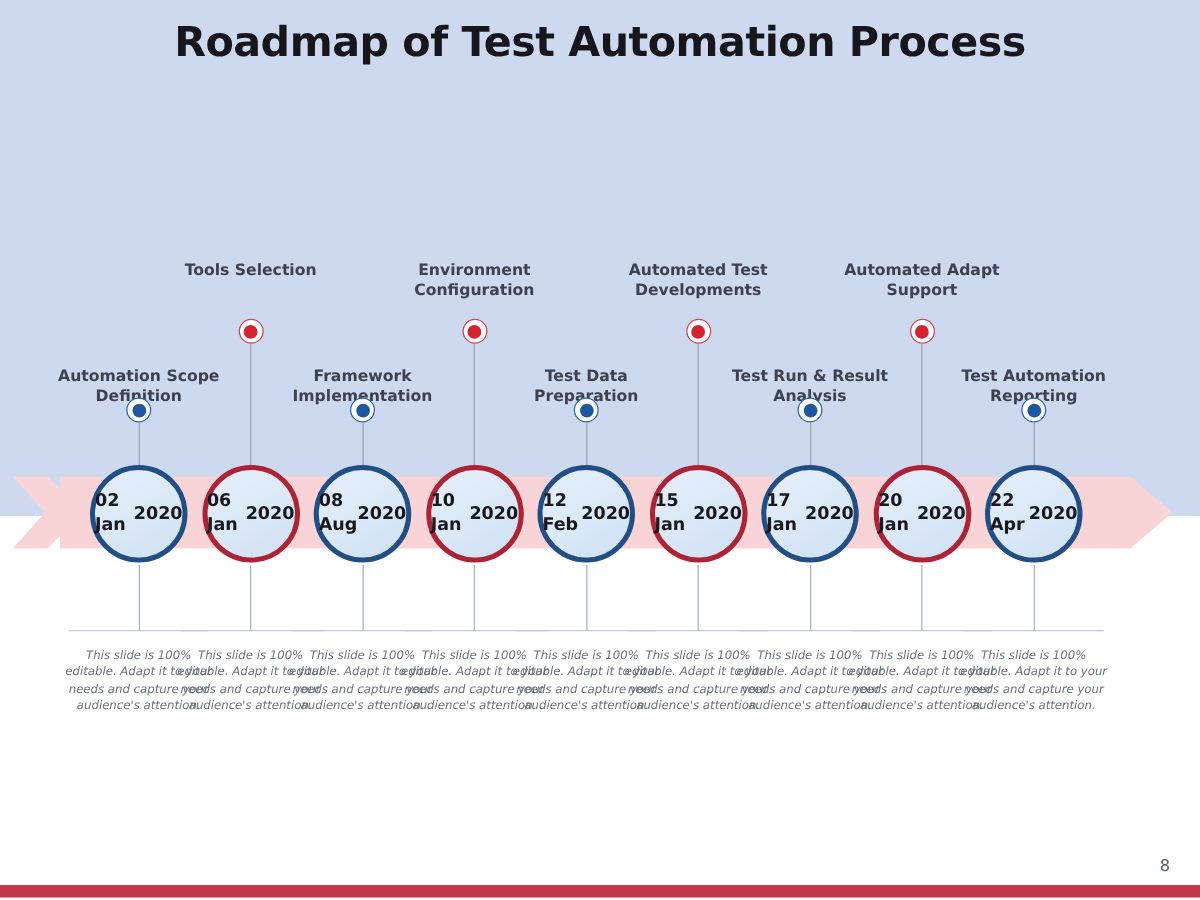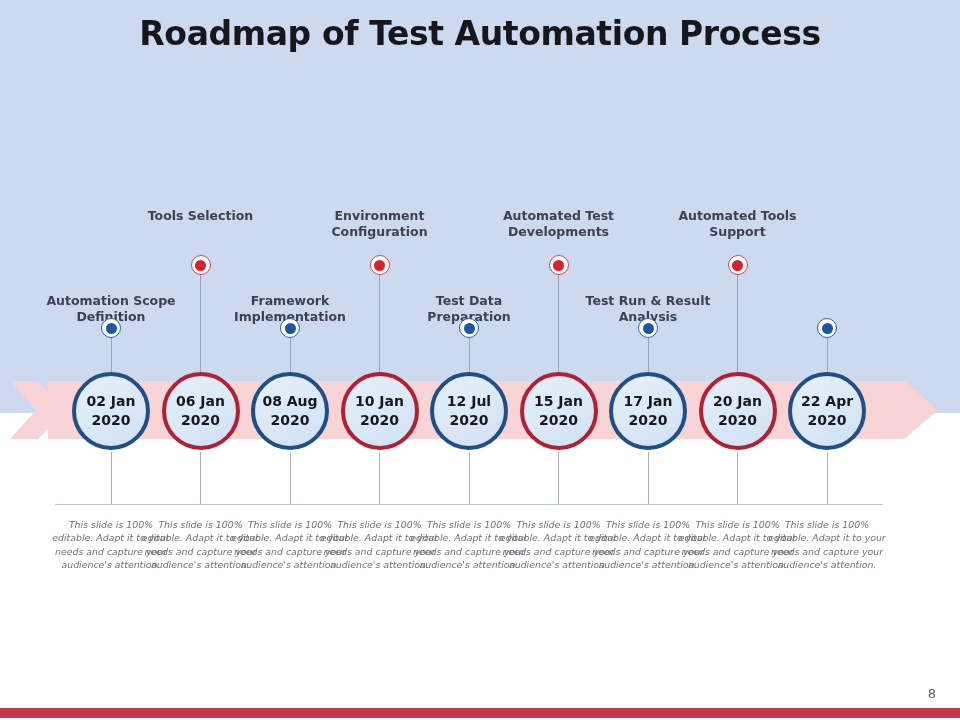--- a/index.html
+++ b/index.html
@@ -110,21 +110,21 @@
 
   
   .ms-circle{
     position:absolute;
     left:50%;
     margin-left:-39px;
     top:372px;
     width:78px; height:78px;
     border-radius:50%;
     background:linear-gradient(150deg,#e6f0fa 0%, #d0e1f4 100%);
-    display:flex; flex-direction:column;
+    display:flex; flex-direction:row;
     align-items:center; justify-content:center;
     font-size:14px;
     font-weight:bold;
     color:#18181e;
     line-height:19px;
     font-family:"DejaVu Sans", sans-serif;
   }
   .milestone.blue .ms-circle{ border:4.5px solid #1f4f84; }
   .milestone.red  .ms-circle{ border:4.5px solid #ae2233; }
 
@@ -231,21 +231,21 @@
       </div>
       <div class="ms-drop"></div>
       <div class="ms-rule"></div>
       <div class="ms-desc">This slide is 100% editable. Adapt it to your needs and capture your audience's attention.</div>
     </div>
     <div class="milestone lo blue" style="left: 416px;">
       <div class="ms-label">Test Data Preparation</div>
       <div class="ms-pin"></div>
       <div class="ms-stem"></div>
       <div class="ms-circle">
-        <span>12 Jul</span>
+        <span>12 Feb</span>
         <span>2020</span>
       </div>
       <div class="ms-drop"></div>
       <div class="ms-rule"></div>
       <div class="ms-desc">This slide is 100% editable. Adapt it to your needs and capture your audience's attention.</div>
     </div>
     <div class="milestone hi red" style="left: 505.5px;">
       <div class="ms-label">Automated Test Developments</div>
       <div class="ms-pin"></div>
       <div class="ms-stem"></div>
@@ -263,32 +263,33 @@
       <div class="ms-stem"></div>
       <div class="ms-circle">
         <span>17 Jan</span>
         <span>2020</span>
       </div>
       <div class="ms-drop"></div>
       <div class="ms-rule"></div>
       <div class="ms-desc">This slide is 100% editable. Adapt it to your needs and capture your audience's attention.</div>
     </div>
     <div class="milestone hi red" style="left: 684.5px;">
-      <div class="ms-label">Automated Tools Support</div>
+      <div class="ms-label">Automated Adapt Support</div>
       <div class="ms-pin"></div>
       <div class="ms-stem"></div>
       <div class="ms-circle">
         <span>20 Jan</span>
         <span>2020</span>
       </div>
       <div class="ms-drop"></div>
       <div class="ms-rule"></div>
       <div class="ms-desc">This slide is 100% editable. Adapt it to your needs and capture your audience's attention.</div>
     </div>
     <div class="milestone lo blue" style="left: 774px;">
+      <div class="ms-label">Test Automation Reporting</div>
       <div class="ms-pin"></div>
       <div class="ms-stem"></div>
       <div class="ms-circle">
         <span>22 Apr</span>
         <span>2020</span>
       </div>
       <div class="ms-drop"></div>
       <div class="ms-rule"></div>
       <div class="ms-desc">This slide is 100% editable. Adapt it to your needs and capture your audience's attention.</div>
     </div>

